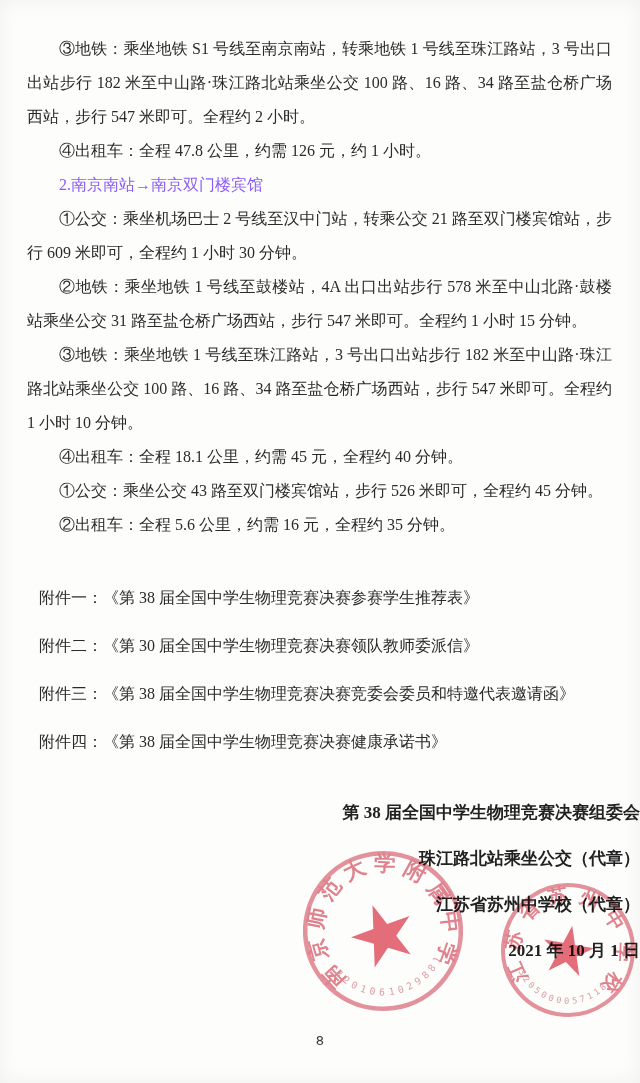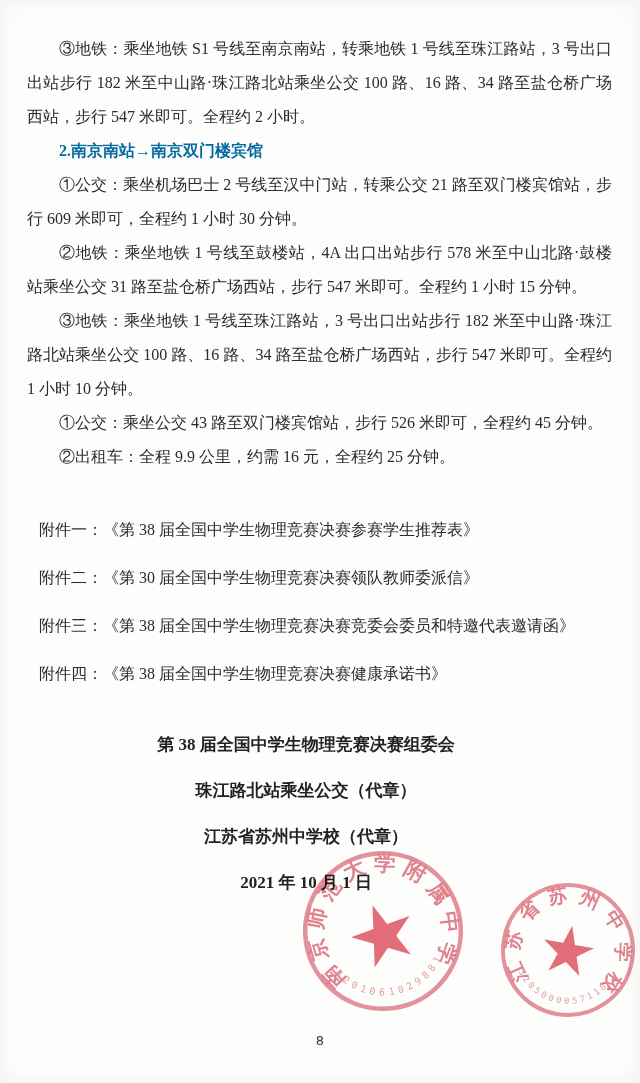--- a/index.html
+++ b/index.html
@@ -13,32 +13,32 @@
     overflow:hidden;
   }
   .body-text {
     padding:21px 28px 0 27px;
     font-size:16px;
     line-height:34px;
     text-align:justify;
     margin-top:11px;
   }
   .body-text p { margin:0; text-indent:32px; }
-  .body-text p.heading { font-weight:bold; color:#0369a1; }
+  .body-text p.heading { font-weight:normal; color:#8b5cf6; }
   .attachments {
     margin-top:38px;
     padding:0 28px 0 27px;
     font-size:16px;
     line-height:36px;
   }
   .attachments p { margin:12px; }
   .closing {
     margin-top:30px;
-    padding-right:28px;
-    text-align:center;
+    padding-right:0;
+    text-align:right;
     font-size:17px;
     line-height:46px;
     font-weight:bold;
     color:#222222;
   }
   .closing p { margin:0; }
   .page-number {
     position:absolute;
     top:1033px; left:0; right:0;
     text-align:center;
@@ -60,26 +60,28 @@
   .seal-star  { fill:#e25b69; }
   .seal-code  { fill:#d9909c; font-family:"DejaVu Sans Mono","Liberation Mono",monospace; }
 </style>
 </head>
 <body>
 
 <div class="page">
 
   <div class="body-text">
     <p>③地铁：乘坐地铁 S1 号线至南京南站，转乘地铁 1 号线至珠江路站，3 号出口出站步行 182 米至中山路·珠江路北站乘坐公交 100 路、16 路、34 路至盐仓桥广场西站，步行 547 米即可。全程约 2 小时。</p>
+    <p>④出租车：全程 47.8 公里，约需 126 元，约 1 小时。</p>
     <p class="heading">2.南京南站→南京双门楼宾馆</p>
     <p>①公交：乘坐机场巴士 2 号线至汉中门站，转乘公交 21 路至双门楼宾馆站，步行 609 米即可，全程约 1 小时 30 分钟。</p>
     <p>②地铁：乘坐地铁 1 号线至鼓楼站，4A 出口出站步行 578 米至中山北路·鼓楼站乘坐公交 31 路至盐仓桥广场西站，步行 547 米即可。全程约 1 小时 15 分钟。</p>
     <p>③地铁：乘坐地铁 1 号线至珠江路站，3 号出口出站步行 182 米至中山路·珠江路北站乘坐公交 100 路、16 路、34 路至盐仓桥广场西站，步行 547 米即可。全程约 1 小时 10 分钟。</p>
+    <p>④出租车：全程 18.1 公里，约需 45 元，全程约 40 分钟。</p>
     <p>①公交：乘坐公交 43 路至双门楼宾馆站，步行 526 米即可，全程约 45 分钟。</p>
-    <p>②出租车：全程 9.9 公里，约需 16 元，全程约 25 分钟。</p>
+    <p>②出租车：全程 5.6 公里，约需 16 元，全程约 35 分钟。</p>
   </div>
 
   <div class="attachments">
     <p>附件一：《第 38 届全国中学生物理竞赛决赛参赛学生推荐表》</p>
     <p>附件二：《第 30 届全国中学生物理竞赛决赛领队教师委派信》</p>
     <p>附件三：《第 38 届全国中学生物理竞赛决赛竞委会委员和特邀代表邀请函》</p>
     <p>附件四：《第 38 届全国中学生物理竞赛决赛健康承诺书》</p>
   </div>
 
   <div class="closing">

